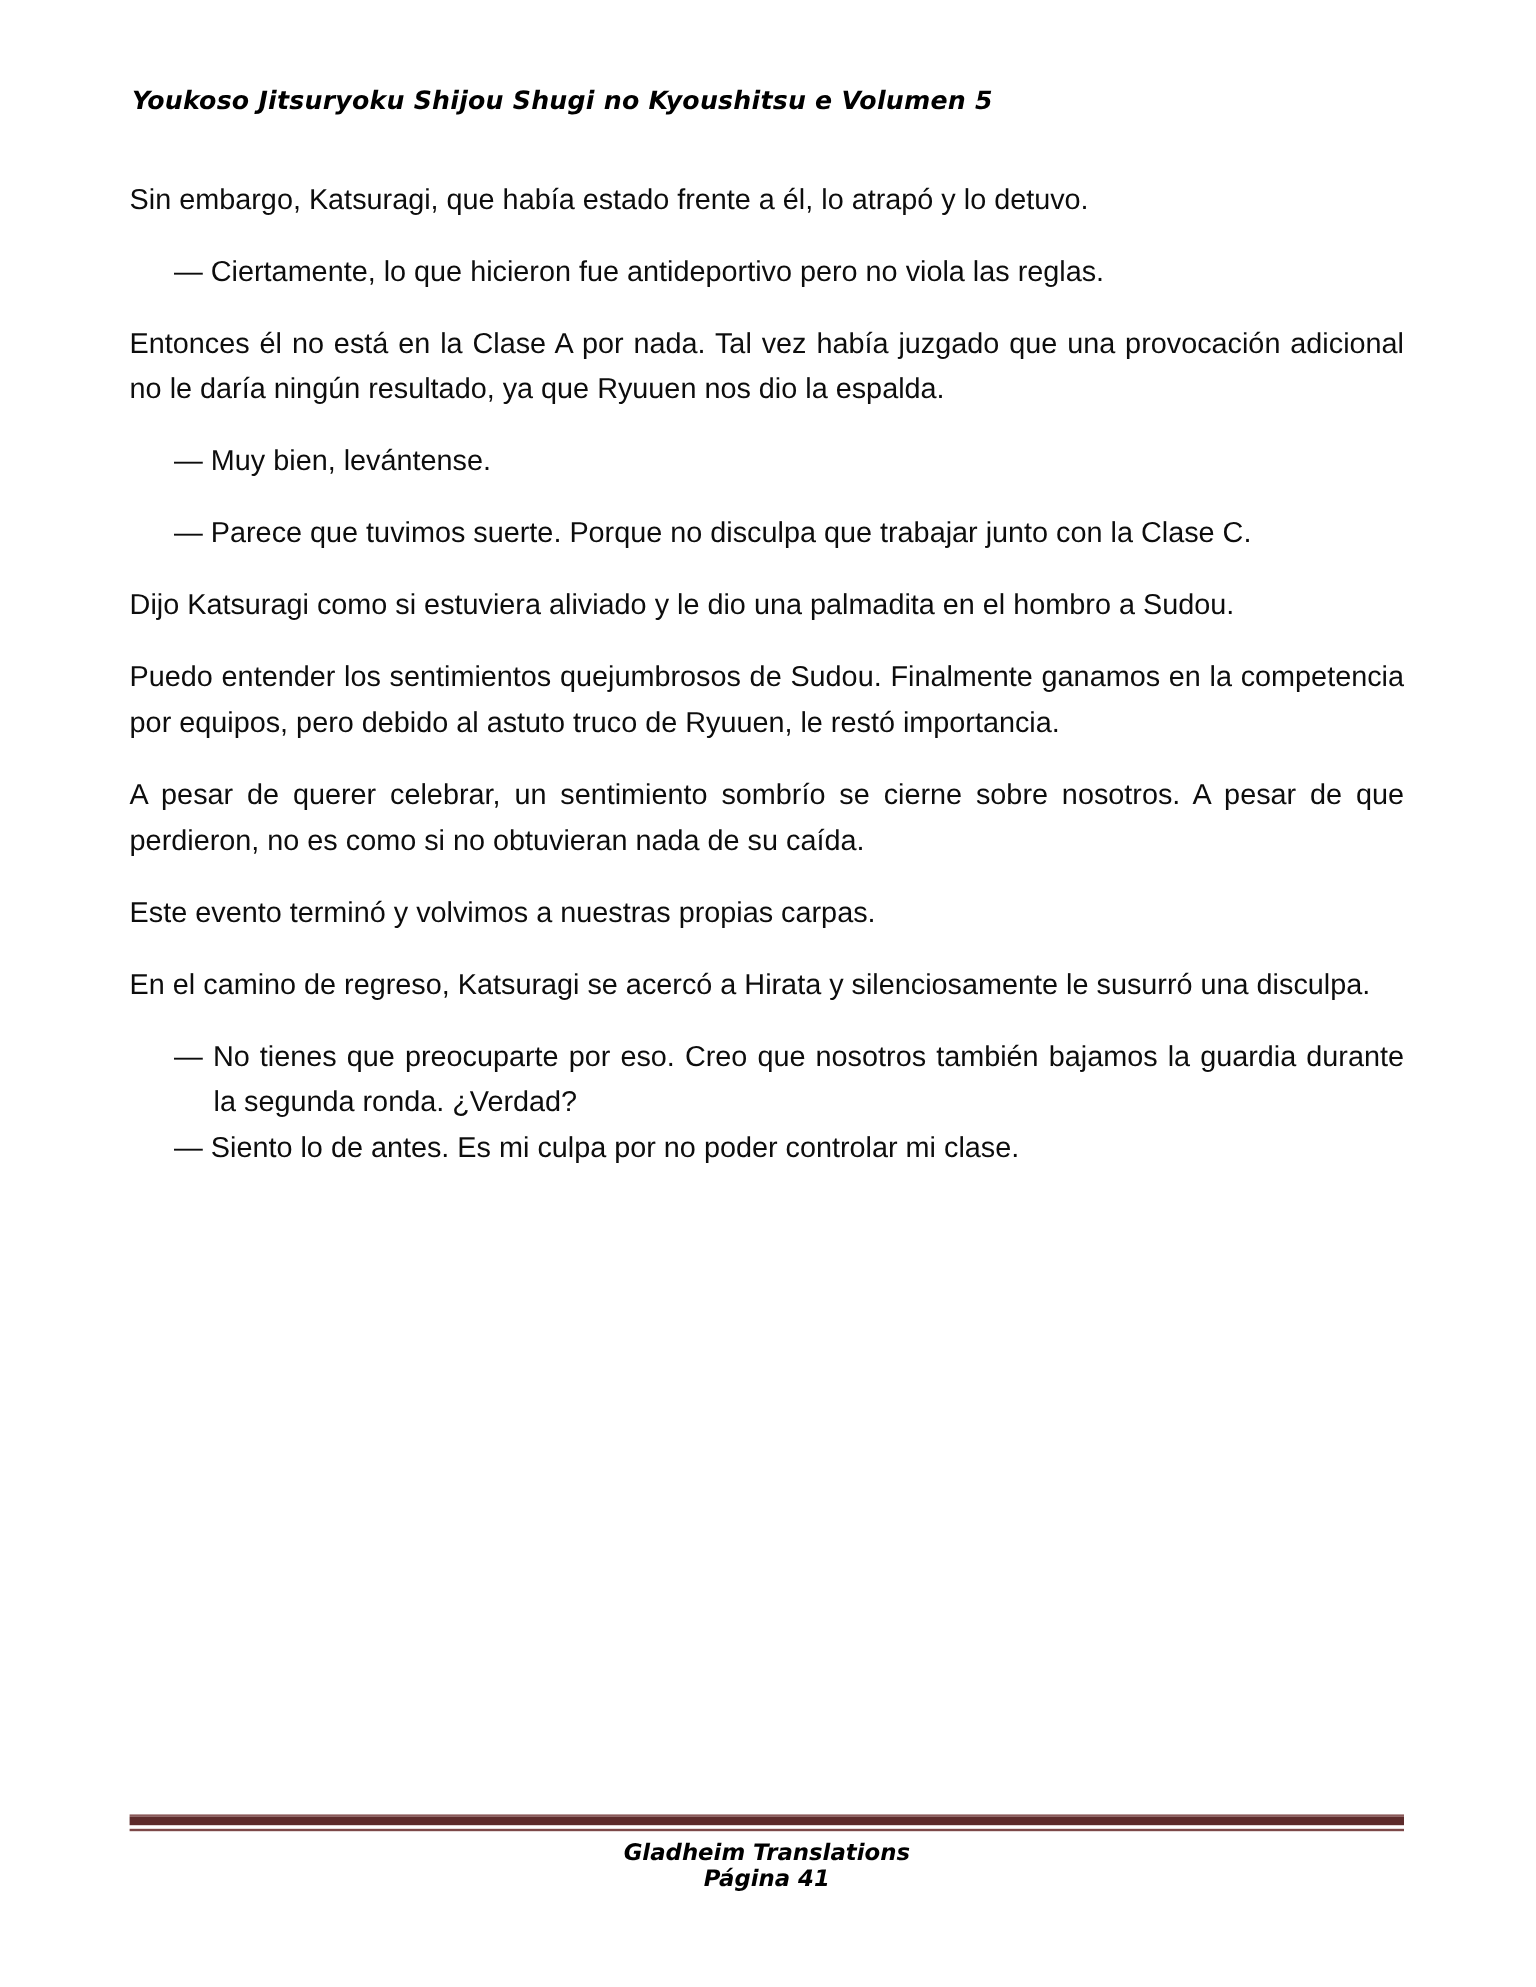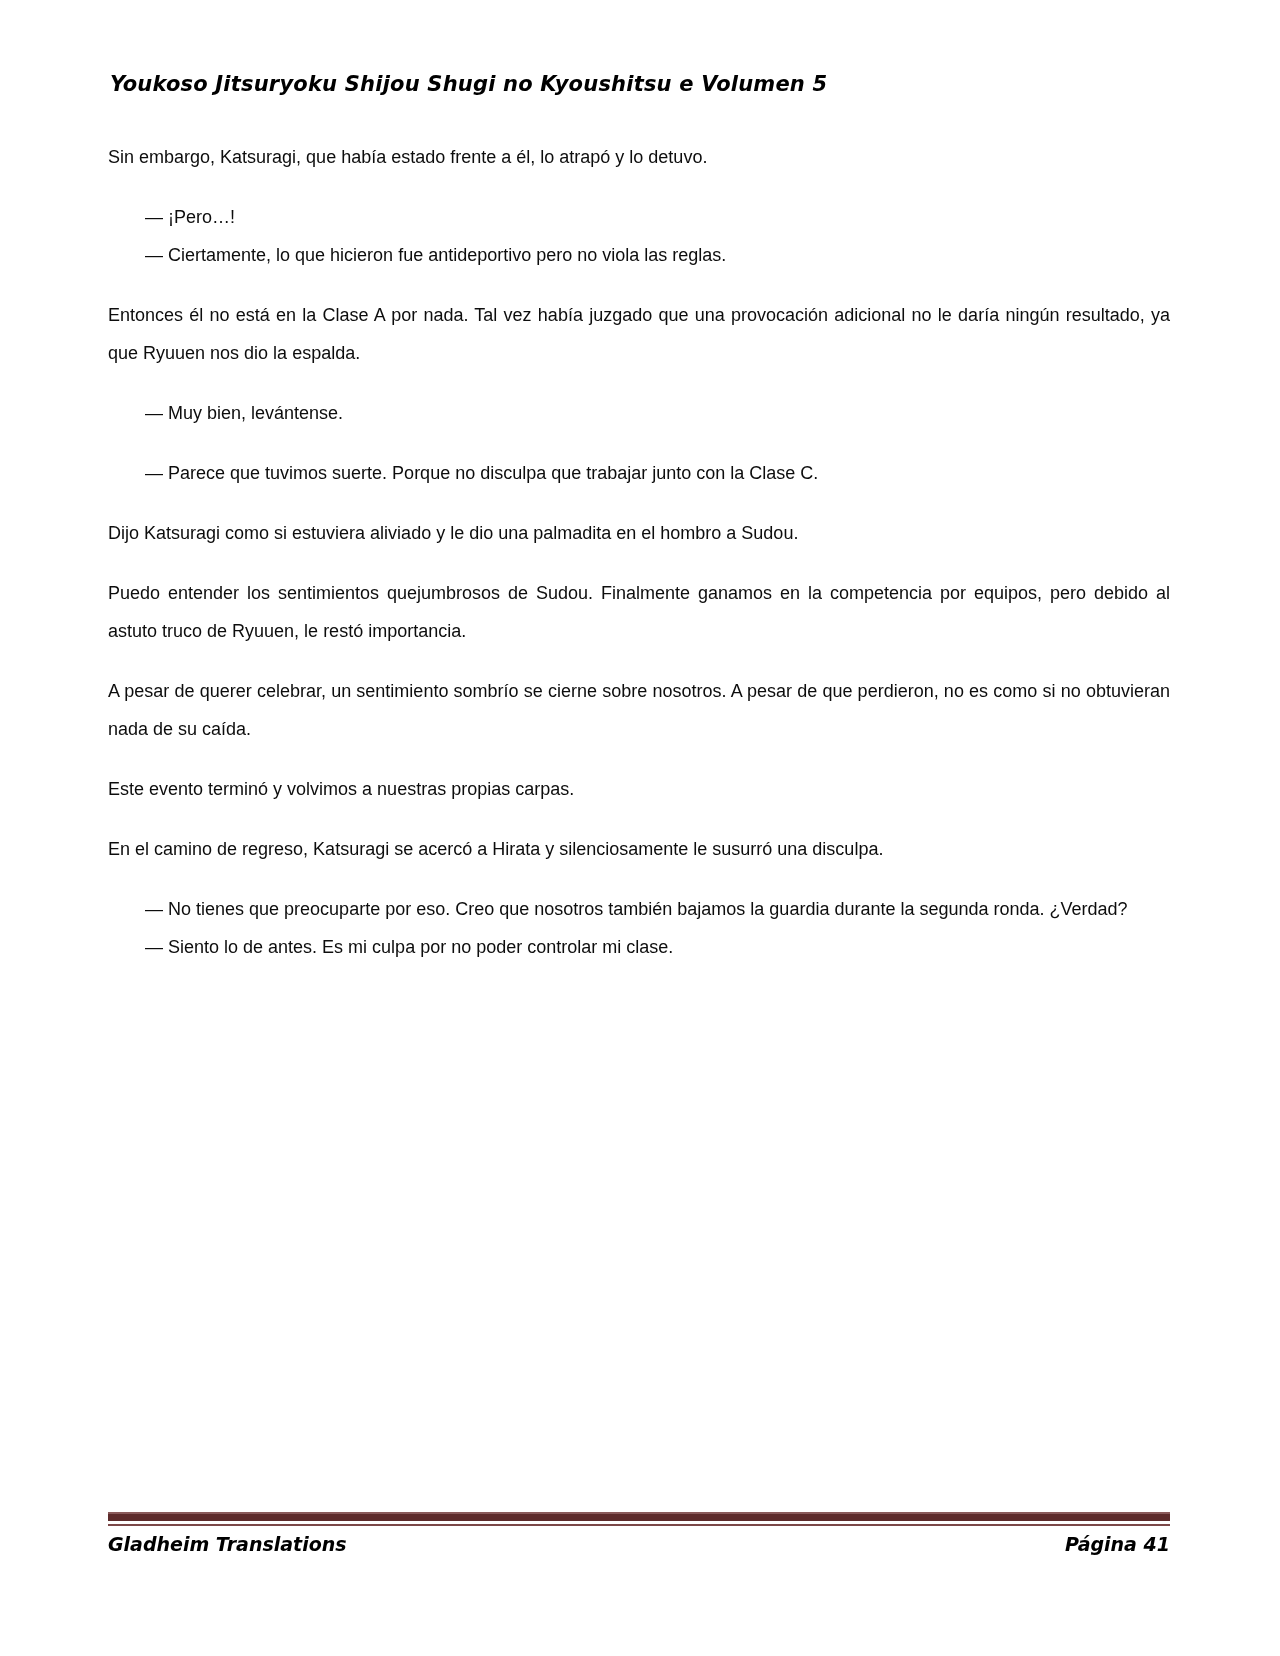--- a/index.html
+++ b/index.html
@@ -21,23 +21,23 @@
     font-weight: bold;
     font-style: italic;
     font-size: 21px;
     letter-spacing: 0.2px;
     color: #000000;
     white-space: nowrap;
   }
   .page-body {
     position: absolute;
     left: 108px;
-    top: 138px;
+    top: 148px;
     width: 1062px;
-    font-size: 18px;
+    font-size: 24px;
     line-height: 38px;
     text-align: justify;
   }
   .para { margin-bottom: 22px; text-align: justify; }
   .dgroup { margin-bottom: 22px; }
   .dialogue {
     padding-left: 70px;
     text-indent: -33px;
     text-align: justify;
   }
@@ -47,42 +47,42 @@
     top: 1512px;
     width: 1062px;
   }
   .rule-top    { height: 2px; background: #8a5a5a; }
   .rule-bar    { height: 7px; background: #5d2b2b; }
   .rule-gap    { height: 3px; background: transparent; }
   .rule-bottom { height: 2px; background: #7c4848; }
   .footer-row {
     display: flex;
     justify-content: space-between;
-    align-items: flex-start;
+    align-items: center;
     margin-top: 7px;
     font-family: "DejaVu Sans", sans-serif;
     font-weight: bold;
     font-style: italic;
     font-size: 19px;
     color: #000000;
+    flex-direction: column;
   }
 </style>
 </head>
 <body>
 
 <div class="page">
 
   <div class="header-title">Youkoso Jitsuryoku Shijou Shugi no Kyoushitsu e Volumen 5</div>
 
   <main class="page-body">
 
     <p class="para">Sin embargo, Katsuragi, que había estado frente a él, lo atrapó y lo detuvo.</p>
 
     <div class="dgroup">
-      <p class="dialogue">— ¡Pero…!</p>
       <p class="dialogue">— Ciertamente, lo que hicieron fue antideportivo pero no viola las reglas.</p>
     </div>
 
 
     <p class="para">Entonces él no está en la Clase A por nada. Tal vez había juzgado que una provocación adicional no le daría ningún resultado, ya que Ryuuen nos dio la espalda.</p>
 
     <div class="dgroup">
       <p class="dialogue">— Muy bien, levántense.</p>
     </div>
 

